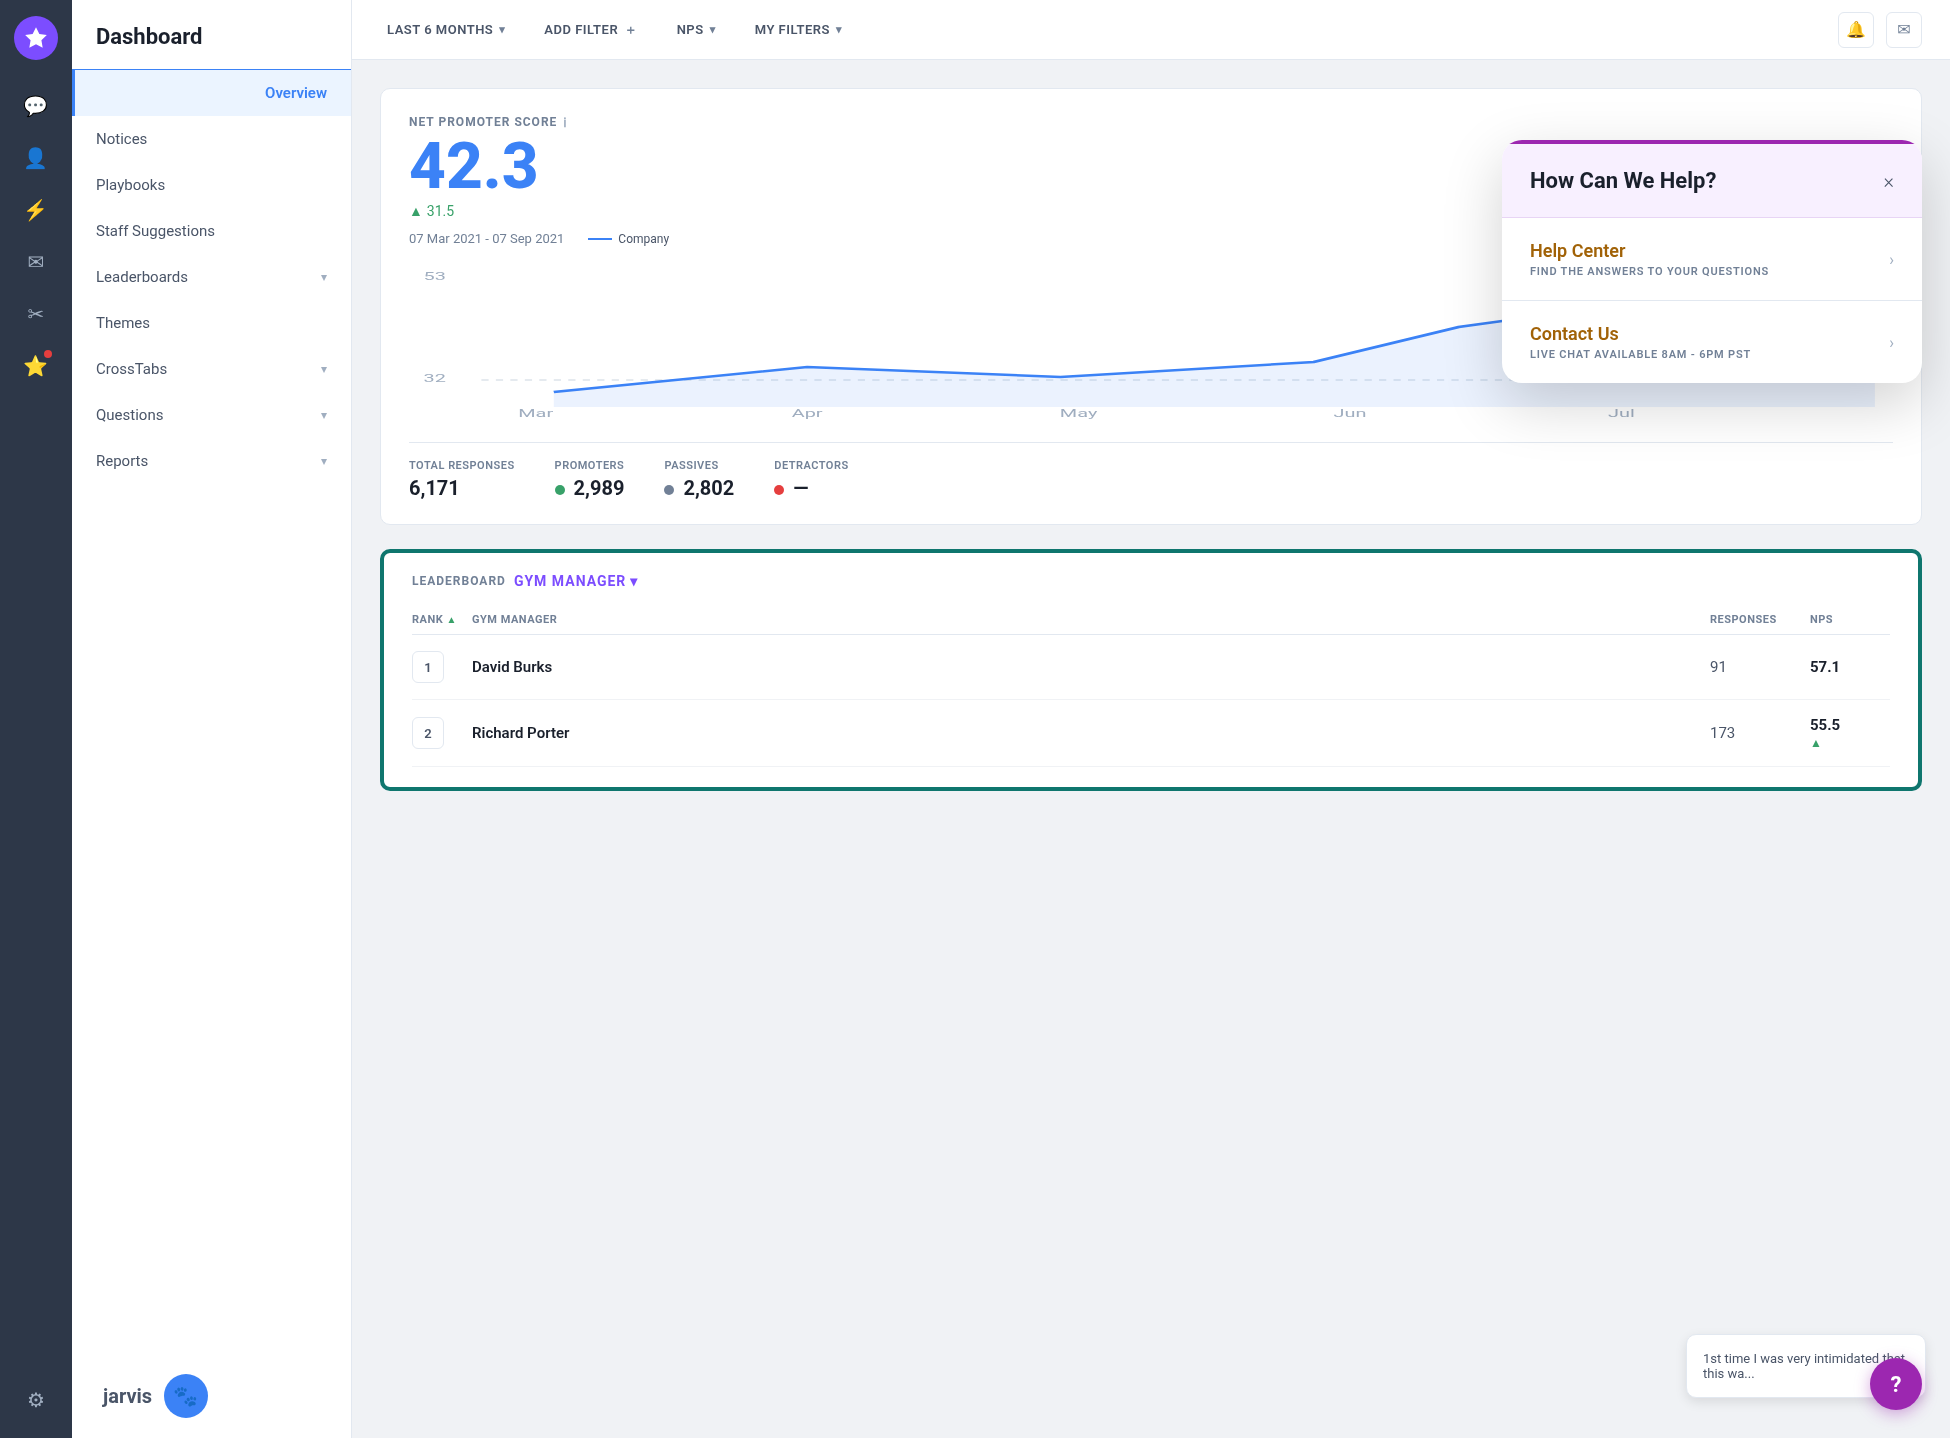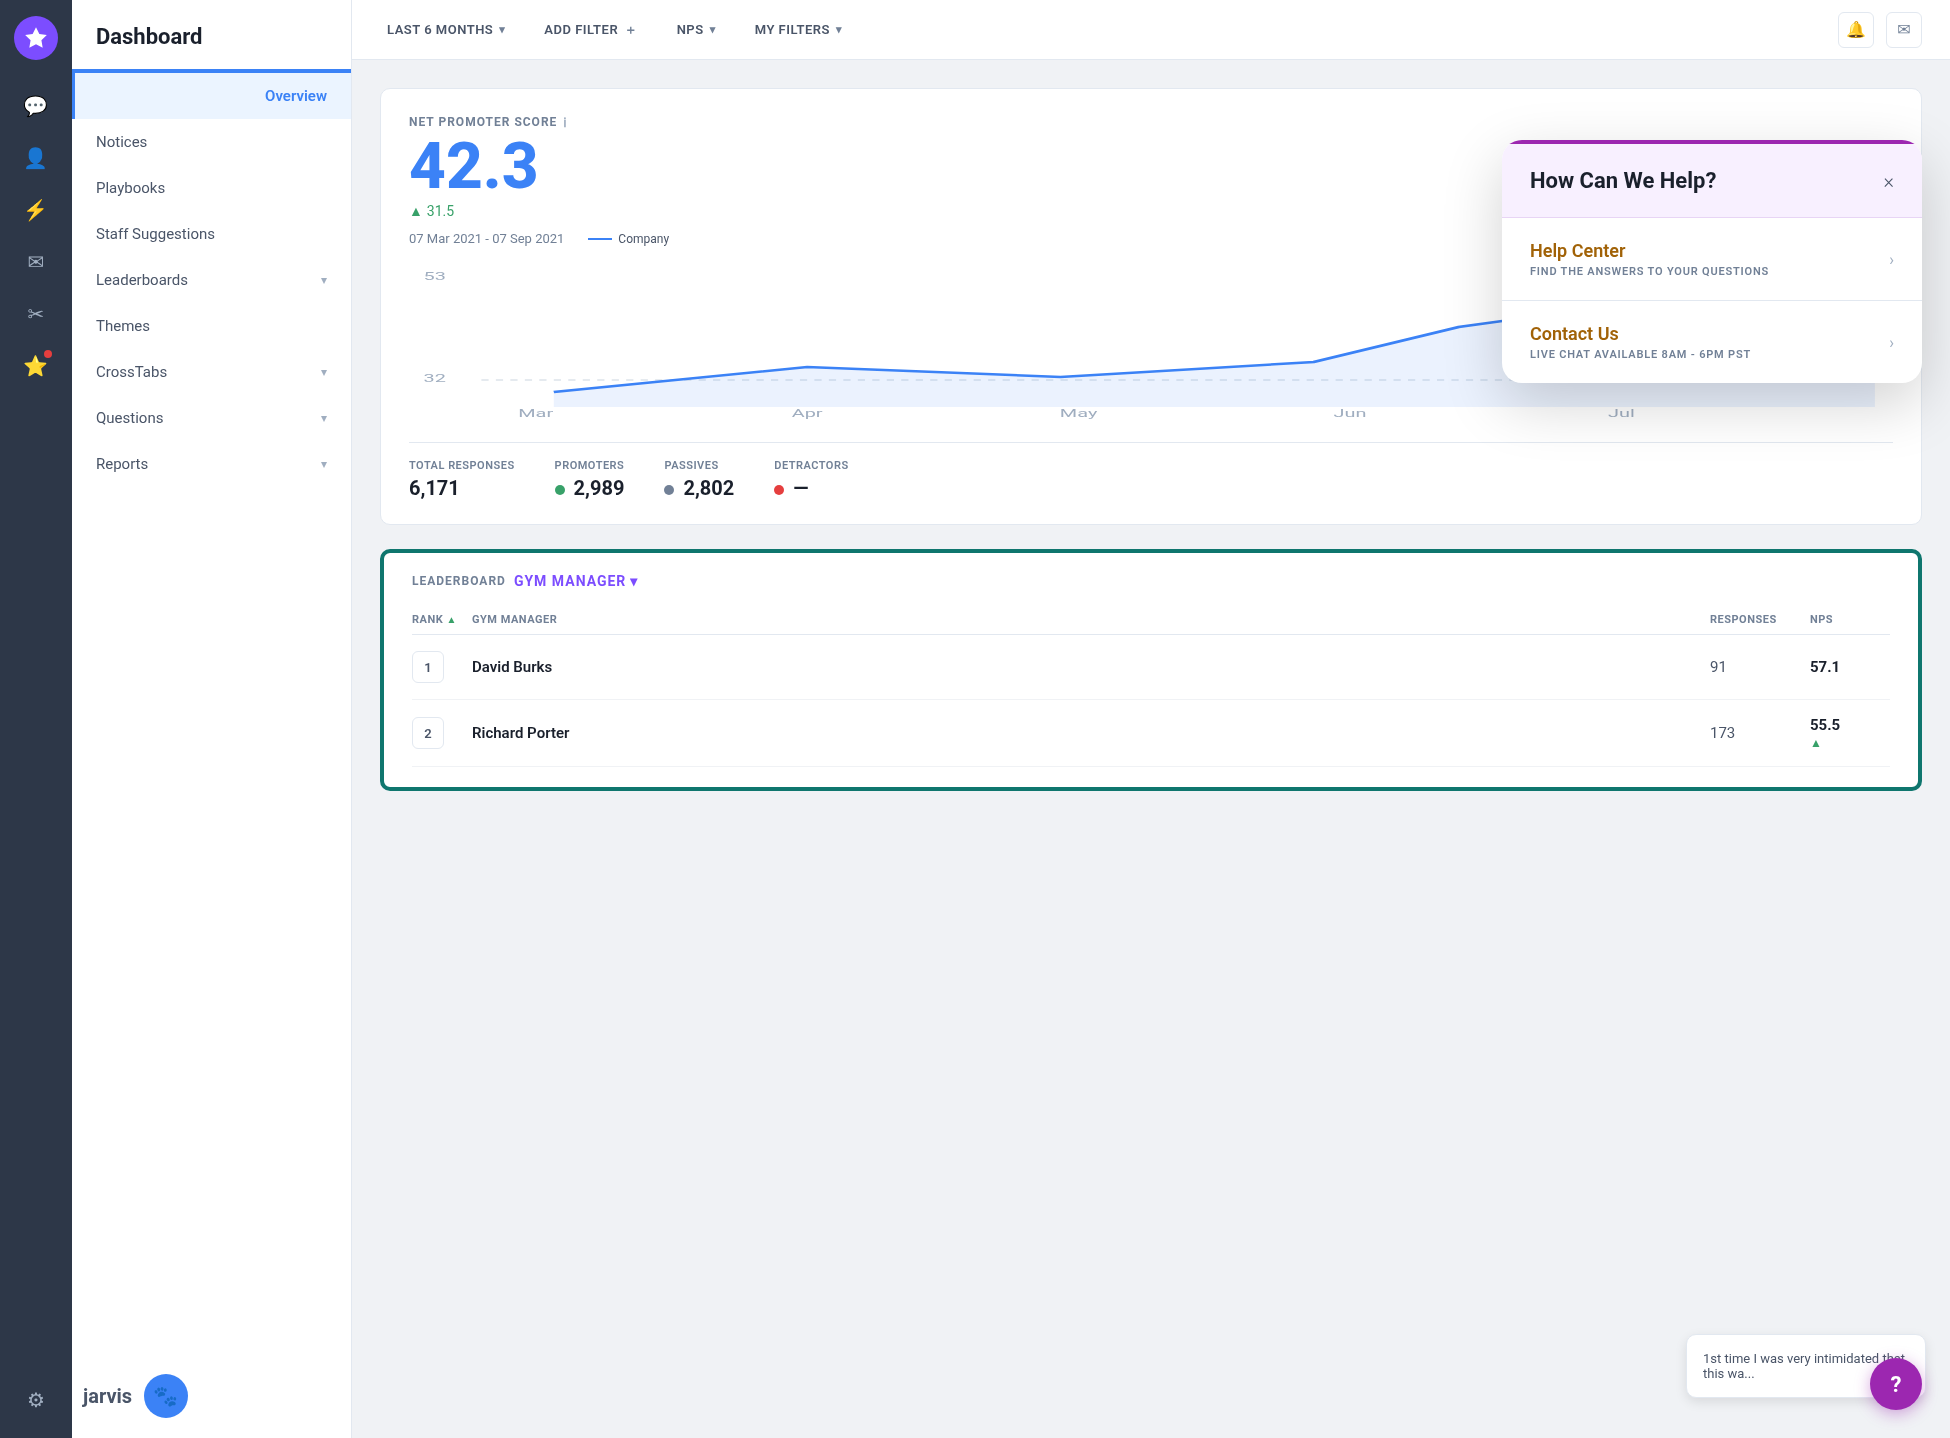--- a/index.html
+++ b/index.html
@@ -52,21 +52,21 @@
       display: flex;
       flex-direction: column;
       padding: 0;
       flex-shrink: 0;
     }
     .nav-sidebar-header {
       padding: 24px 24px 20px;
       font-size: 22px;
       font-weight: 700;
       color: #1a202c;
-      border-bottom: 4px solid #3b82f6;
+      border-bottom: 1px solid #3b82f6;
     }
     .nav-item {
       padding: 14px 24px;
       font-size: 15px;
       color: #4a5568;
       cursor: pointer;
       display: flex;
       align-items: center;
       gap: 6px;
     }
@@ -78,20 +78,21 @@
       padding-left: 13px;
       justify-content: flex-end;
     }
     .nav-item .arrow { margin-left: auto; font-size: 12px; color: #a0aec0; }
     .nav-bottom {
       margin-top: auto;
       padding: 20px 11px;
       display: flex;
       align-items: center;
       gap: 12px;
+      margin-left: 20px;
     }
     .nav-bottom .brand-text { font-size: 20px; font-weight: 700; color: #4a5568; }
     .nav-bottom .brand-icon {
       width: 44px; height: 44px;
       background: #3b82f6;
       border-radius: 50%;
       display: flex; align-items: center; justify-content: center;
       color: white; font-size: 20px;
     }
 

